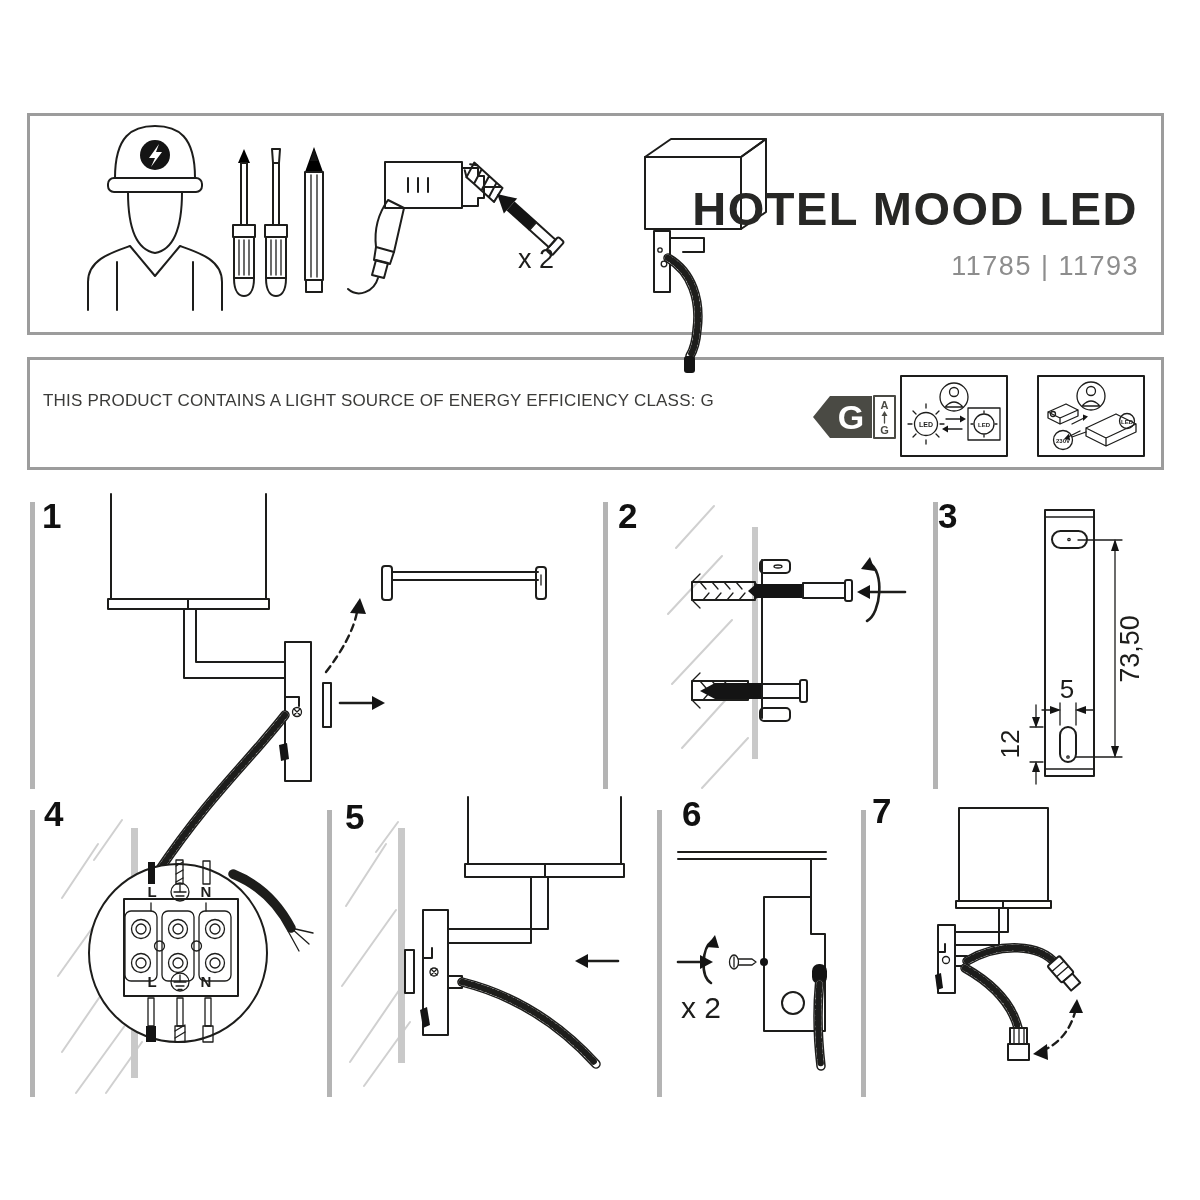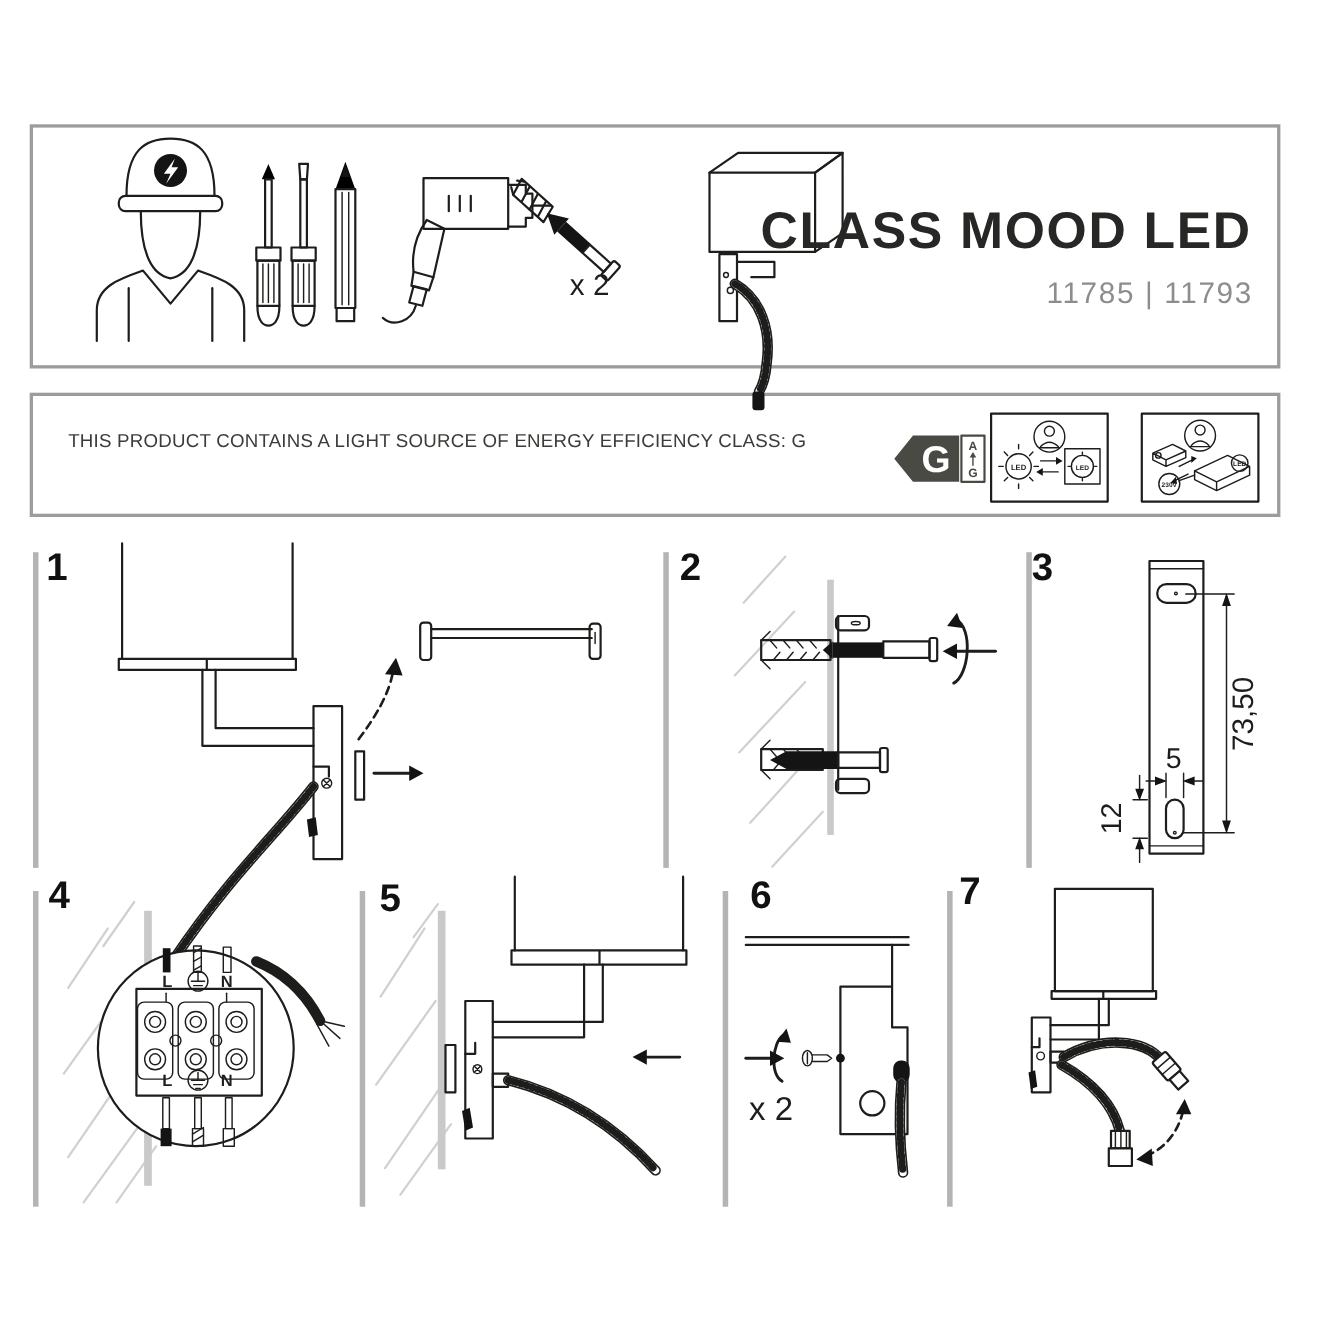--- a/index.html
+++ b/index.html
@@ -4,21 +4,21 @@
 <style>
   html,body{margin:0;padding:0;background:#ffffff;}
   body{width:1200px;height:1200px;position:relative;font-family:"Liberation Sans",sans-serif;color:#1d1d1b;overflow:hidden;}
   .box{position:absolute;border:3px solid #9c9c9c;background:#fff;box-sizing:border-box;}
   #box1{left:27px;top:113px;width:1137px;height:222px;}
   #box2{left:27px;top:357px;width:1137px;height:113px;}
   .vbar{position:absolute;width:5px;background:#b4b4b4;}
   .stepnum{position:absolute;font-size:35px;font-weight:bold;color:#111;line-height:1;}
   #title{position:absolute;right:62px;top:181px;font-size:47px;font-weight:600;letter-spacing:1.5px;color:#272725;white-space:nowrap;}
   #pnums{position:absolute;right:61px;top:251px;font-size:27px;letter-spacing:1.5px;color:#8d8d8d;white-space:nowrap;margin-left:38px;}
-  #statement{position:absolute;left:62px;top:391px;font-size:17px;letter-spacing:0.2px;color:#3b3b39;white-space:nowrap;}
+  #statement{position:absolute;left:43px;top:391px;font-size:17px;letter-spacing:0.2px;color:#3b3b39;white-space:nowrap;}
   #art{position:absolute;left:0;top:0;pointer-events:none;}
   #art path,#art line,#art rect,#art circle,#art ellipse,#art polyline{fill:none;stroke:#1d1d1b;stroke-width:2;stroke-linecap:round;stroke-linejoin:round;}
   #art .blk{fill:#141414;stroke:none;}
   #art .wht{fill:#ffffff;}
   #art .thin{stroke-width:1.3;}
   #art .hatch{stroke:#d0d0d0;stroke-width:2;}
   #art .wall{fill:#c9c9c9;stroke:none;}
   #art .tube1{stroke-width:9.5;}
   #art .tube2{stroke:#ffffff;stroke-width:6.5;}
   #art .tube3{stroke-width:6.5;stroke-dasharray:2 3.5;}
@@ -367,21 +367,21 @@
     <line x1="1014" y1="1028" x2="1014" y2="1044" class="thin"></line>
     <line x1="1019" y1="1028" x2="1019" y2="1044" class="thin"></line>
     <line x1="1024" y1="1028" x2="1024" y2="1044" class="thin"></line>
     <rect x="1008" y="1044" width="21" height="16" class="wht"></rect>
     <path d="M1042,1051 C1061,1043 1072,1027 1076,1008" class="dash"></path>
     <polygon points="1069,1013 1077,999 1083,1013" class="blk"></polygon>
     <polygon points="1047,1044 1033,1054 1048,1060" class="blk"></polygon>
   </g>
 </svg>
 
-<div id="title">CLASS MOOD LED</div>
+<div id="title">HOTEL MOOD LED</div>
 <div id="pnums">11785 | 11793</div>
 <div id="statement">THIS PRODUCT CONTAINS A LIGHT SOURCE OF ENERGY EFFICIENCY CLASS: G</div>
 
 <div class="stepnum" style="left:42px;top:498px;">1</div>
 <div class="stepnum" style="left:618px;top:498px;">2</div>
 <div class="stepnum" style="left:938px;top:498px;">3</div>
 <div class="stepnum" style="left:44px;top:796px;">4</div>
 <div class="stepnum" style="left:345px;top:799px;">5</div>
 <div class="stepnum" style="left:682px;top:796px;">6</div>
 <div class="stepnum" style="left:872px;top:793px;">7</div>

